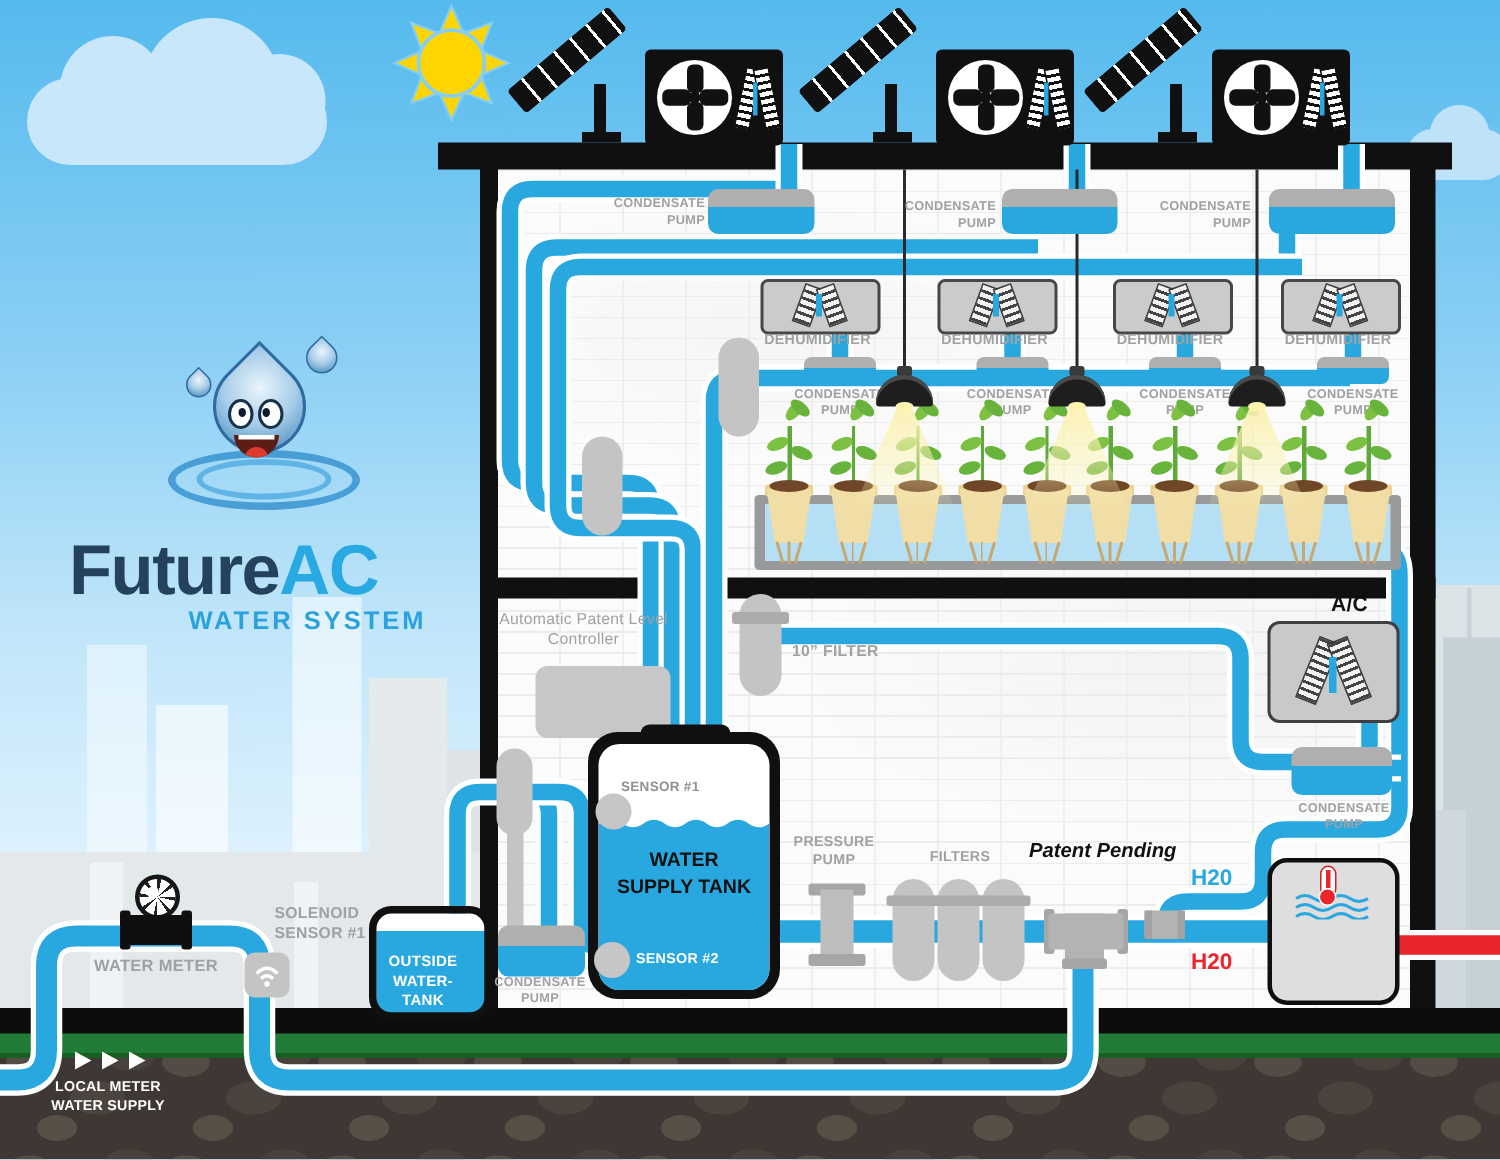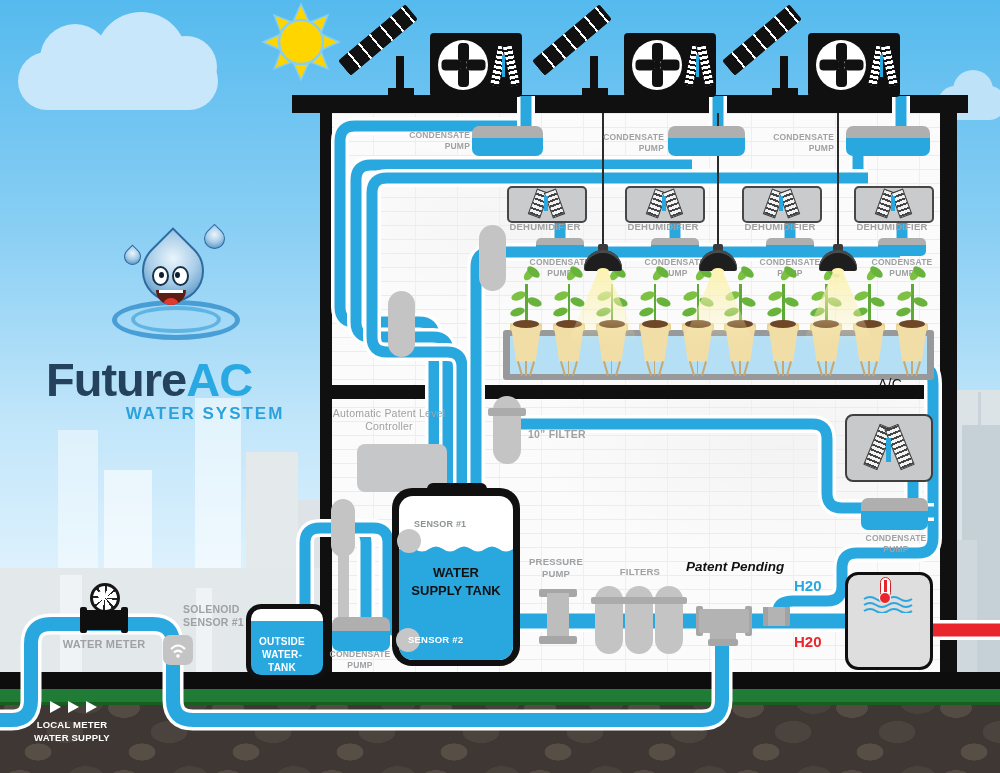--- a/index.html
+++ b/index.html
@@ -451,21 +451,21 @@
     <div class="bulb" style="left:832px;top:268px;"></div>
   </div>
 
   <div class="lbl md c" style="left:330px;top:407px;width:118px;">Automatic Patent Level Controller</div>
   <div class="graybox" style="left:357px;top:444px;width:90px;height:48px;background:#C6C7C8;border-radius:8px;"></div>
 
   <div class="capsule" style="left:493px;top:396px;width:28px;height:68px;"></div>
   <div class="collar" style="left:488px;top:408px;width:38px;height:8px;"></div>
   <div class="lbl md" style="left:528px;top:428px;width:80px;text-transform:none;font-weight:600;">10” FILTER</div>
 
-  <div class="lbl c" style="left:868px;top:376px;width:44px;font-size:14px;font-weight:400;color:#111;">A/C</div>
+  <div class="lbl c" style="left:868px;top:394px;width:44px;font-size:14px;font-weight:700;color:#111;text-align:right;">A/C</div>
   <div class="graybox" style="left:845px;top:414px;width:84px;height:64px;border:2px solid #3F3F3F;">
     <div class="dh-coil" style="left:24px;top:9px;width:13px;height:42px;transform:rotate(22deg);"></div>
     <div class="dh-coil" style="left:45px;top:9px;width:13px;height:42px;transform:rotate(-22deg);"></div>
     <div class="dh-blue" style="left:39px;top:22px;width:5px;height:24px;"></div>
   </div>
   <div class="basin" style="left:861px;top:498px;width:67px;height:32px;"></div>
   <div class="lbl c" style="left:863px;top:533px;width:66px;">CONDENSATE PUMP</div>
 
   <div class="capsule" style="left:331px;top:499px;width:24px;height:58px;border-radius:12px;"></div>
   <div class="abs" style="left:338px;top:550px;width:11px;height:70px;background:#C4C4C4;"></div>
@@ -477,21 +477,21 @@
   <div class="abs" style="left:399px;top:496px;width:114px;height:164px;background:#fff;border-radius:14px;overflow:hidden;">
     <div class="abs" style="left:0;top:48px;width:114px;height:116px;background:#29A8E0;"></div>
     <svg class="abs" style="left:0;top:48px;" width="114" height="10" viewBox="0 0 114 10">
       <path d="M0 0 H114 V5 Q107 10 100 5 T86 5 T72 5 T58 5 T44 5 T30 5 T16 5 T2 5 L0 5 Z" fill="#fff"></path>
     </svg>
   </div>
   <div class="circle" style="left:397px;top:529px;width:24px;height:24px;"></div>
   <div class="lbl" style="left:414px;top:519px;width:70px;font-size:9px;color:#8E9294;font-weight:700;">SENSOR #1</div>
   <div class="abs" style="left:406px;top:564px;width:100px;text-align:center;font-size:13px;font-weight:800;color:#111;line-height:1.35;">WATER SUPPLY TANK</div>
   <div class="circle" style="left:396px;top:628px;width:24px;height:24px;"></div>
-  <div class="lbl whitebold" style="left:408px;top:634px;width:64px;font-size:9.5px;color:#fff;">SENSOR #2</div>
+  <div class="lbl whitebold" style="left:424px;top:634px;width:64px;font-size:9.5px;color:#fff;">SENSOR #2</div>
 
   <div class="lbl c s1" style="left:522px;top:556px;width:68px;">PRESSURE PUMP</div>
   <div class="abs" style="left:539px;top:589px;width:38px;height:55px;">
     <div class="abs" style="left:0;top:0;width:38px;height:8px;background:#A6A6A6;border-radius:2px;"></div>
     <div class="abs" style="left:8px;top:4px;width:22px;height:47px;background:#BDBDBD;"></div>
     <div class="abs" style="left:0;top:47px;width:38px;height:8px;background:#A6A6A6;border-radius:2px;"></div>
   </div>
 
   <div class="lbl c s1" style="left:616px;top:566px;width:48px;">FILTERS</div>
   <div class="capsule" style="left:595px;top:586px;width:28px;height:68px;"></div>

